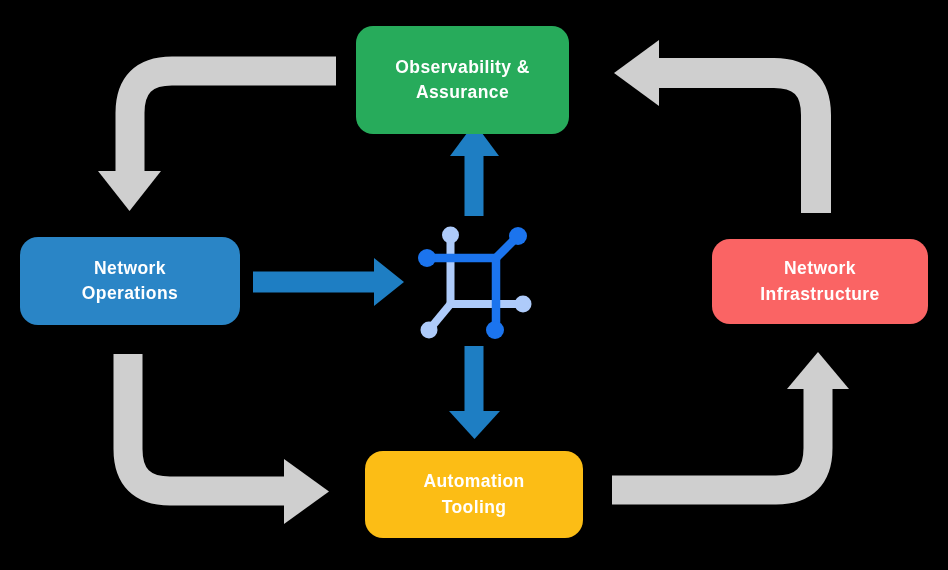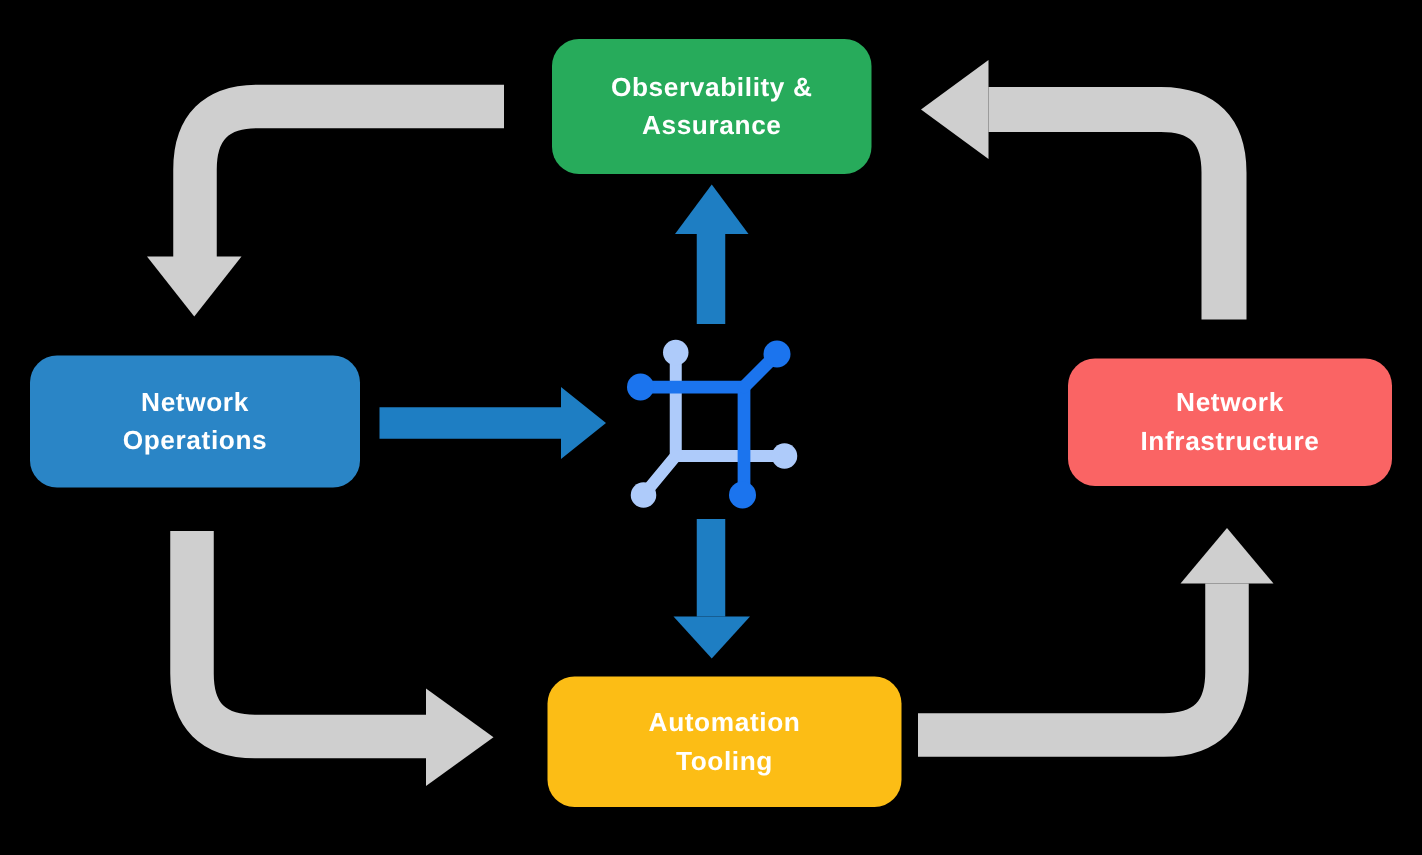--- a/index.html
+++ b/index.html
@@ -18,24 +18,24 @@
     color:#fff;
     text-align:center;
   }
   .node .label{
     white-space:pre-line;
     font-size:17.5px;
     font-weight:700;
     letter-spacing:.4px;
     line-height:1.45;
   }
-  .node-observability{left:368px;top:26px;width:213px;height:90px;}
+  .node-observability{left:356px;top:26px;width:213px;height:108px;border-radius:17px;}
   .node-operations{left:20px;top:237px;width:220px;height:88px;}
   .node-infrastructure{left:712px;top:239px;width:216px;height:85px;}
-  .node-automation{left:365px;top:451px;width:236px;height:87px;}
+  .node-automation{left:365px;top:451px;width:218px;height:87px;}
   .center-icon{position:absolute;left:405px;top:212px;width:130px;height:130px;}
 </style>
 </head>
 <body>
 
 <div class="stage" style="background: rgb(0, 0, 0);">
 
   <svg class="layer" viewBox="0 0 948 570">
 
     <g>

